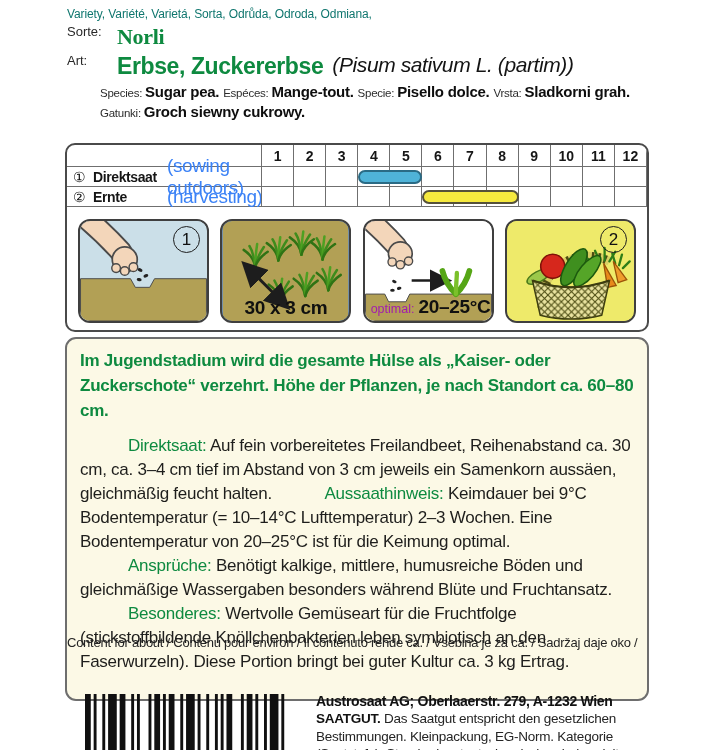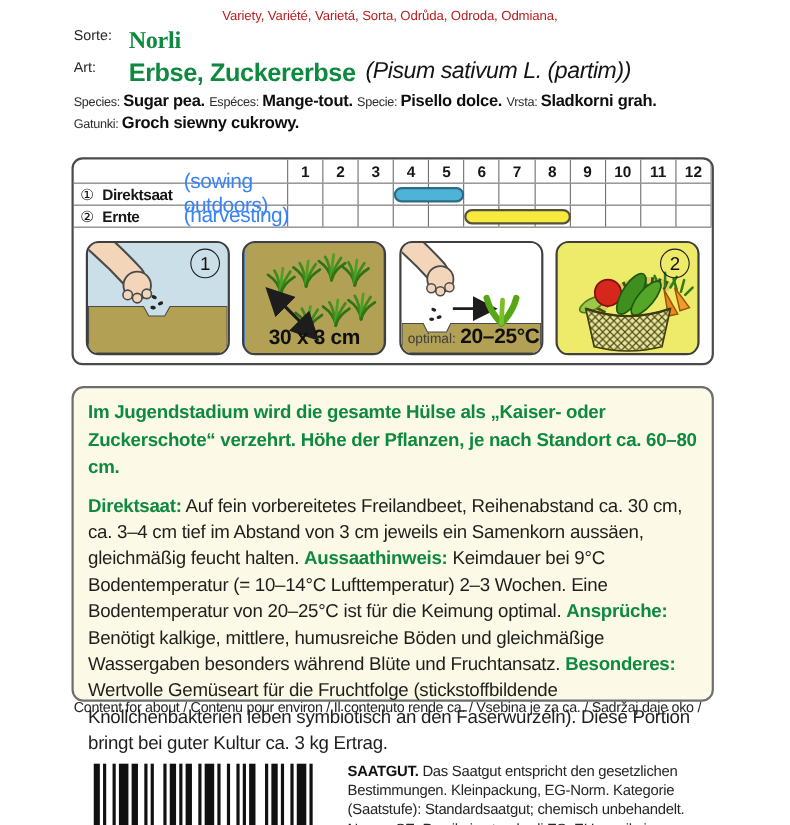--- a/index.html
+++ b/index.html
@@ -2,28 +2,28 @@
 <html style="--green: #0e8a40; --boxbg: #fcf9e6;"><head>
 <meta charset="utf-8">
 <style>
   * { box-sizing: border-box; margin: 0; padding: 0; }
   html,body { width:718px; height:750px; }
   body { font-family:"Liberation Sans", sans-serif; background:#ffffff; color:#161616; }
   .page { position:relative; width:718px; height:750px; overflow:hidden; background:#fff; }
 
   
   .header { position:absolute; left:67px; top:7px; width:575px; }
-  .variety-line { font-size:12px; color:#b91c1c; letter-spacing:-0.1px;text-align:center; }
+  .variety-line { font-size:12px; color:#0f766e; letter-spacing:-0.1px; }
   .name-row { display:flex; align-items:flex-start; margin-top:3px; }
   .small-label { font-size:13px; color:#282828; width:50px; flex:0 0 50px; }
   .sorte-value { font-size:22px; font-weight:bold; color:var(--green); letter-spacing:-0.3px;font-family:Liberation Serif, serif; }
   .art-value { font-size:23px; font-weight:bold; color:var(--green); letter-spacing:-0.4px; }
   .art-latin { font-size:21px; font-style:italic; color:#141414; margin-left:9px; letter-spacing:-0.4px; }
   .species-lines { margin-top:3px; }
-  .spec-line { font-size:15px; line-height:18.5px; letter-spacing:-0.25px; }
+  .spec-line { font-size:15px; line-height:18.5px; letter-spacing:-0.25px;margin-left:33px; }
   .spec-label { font-size:11.5px; color:#2c2c2c; }
   .spec-value { font-weight:bold; color:#0e0e0e; }
 
   
   .calendar { position:absolute; left:65px; top:143px; width:584px; height:189px;
               border:2px solid #4a4a4a; border-radius:10px; background:#fff; overflow:hidden; }
   .cal-row { display:flex; border-bottom:1px solid #6f6f6f; height:20px; }
   .cal-row.header-row { height:22px; }
   .cal-label { width:194px; flex:0 0 194px; display:flex; align-items:center; padding-left:6px; }
   .num-circle { font-size:14px; width:20px; flex:0 0 20px; color:#111; }
@@ -40,30 +40,30 @@
   .tile { width:131px; height:104px; border:2.5px solid #3f3f3f; border-radius:12px;
           position:relative; overflow:hidden; background:#fff; }
   .tile svg.art { position:absolute; inset:0; width:100%; height:100%; }
   .tile-badge { position:absolute; top:5px; right:7px; width:27px; height:27px;
                 border:1.8px solid #1e1e1e; border-radius:50%; display:flex; align-items:center;
                 justify-content:center; font-size:17px; color:#111; z-index:2; }
   .tile2-caption { position:absolute; bottom:2px; left:0; right:0; text-align:center;
                    font-weight:bold; font-size:19px; color:#101010; z-index:2; letter-spacing:-0.3px; }
   .tile3-caption { position:absolute; bottom:3px; left:6px; z-index:2; display:flex;
                    align-items:baseline; gap:4px; }
-  .optimal-label { font-size:12.5px; color:#404040; }
+  .optimal-label { font-size:12.5px; color:#a21caf; }
   .optimal-value { font-size:19px; font-weight:bold; color:#101010; letter-spacing:-0.3px; }
 
   
-  .info-box { position:absolute; left:65px; top:351px; width:584px; height:287px;
+  .info-box { position:absolute; left:65px; top:337px; width:584px; height:364px;
               border:2px solid #6e6e6e; border-radius:11px; background:var(--boxbg);
               padding:9px 13px; }
   .intro-text { color:var(--green); font-weight:bold; font-size:17px; line-height:25px; letter-spacing:-0.25px; }
   .care-text { margin-top:11px; font-size:17px; line-height:24px; letter-spacing:-0.25px; color:#1e1e1c; }
-  .kw { color:var(--green); font-weight:bold; }
+  .kw { color:var(--green); font-weight:normal;margin-left:48px; }
 
   
   .content-note { position:absolute; left:67px; top:633px; width:592px; font-size:13px;
                   line-height:19px; color:#242424; letter-spacing:-0.25px; }
 
   
   .footer { position:absolute; left:0; top:690px; width:718px; height:60px; }
   .barcode { position:absolute; left:85px; top:4px; width:205px; height:64px; }
   .barcode rect { fill:#101010; }
   .legal { position:absolute; left:316px; top:2px; width:328px; }
@@ -285,17 +285,18 @@
         <rect x="135.70" y="0" width="2.89" height="64"></rect>
         <rect x="141.48" y="0" width="5.77" height="64"></rect>
         <rect x="155.92" y="0" width="2.89" height="64"></rect>
         <rect x="161.69" y="0" width="5.77" height="64"></rect>
         <rect x="170.35" y="0" width="2.89" height="64"></rect>
         <rect x="179.01" y="0" width="2.89" height="64"></rect>
         <rect x="184.79" y="0" width="8.66" height="64"></rect>
         <rect x="196.34" y="0" width="2.89" height="64"></rect>
       </svg>
     <div class="legal">
+      <div class="company-line">Austrosaat AG; Oberlaaerstr. 279, A-1232 Wien</div>
       <div class="legal-text"><span class="bold">SAATGUT.</span><span> Das Saatgut entspricht den gesetzlichen Bestimmungen. Kleinpackung, EG-Norm. Kategorie (Saatstufe): Standardsaatgut; chemisch unbehandelt. Norma CE. Pravila in standardi ES. EU pravila i standardi</span></div>
     </div>
   </div>
 
 </div>
 
 </body></html>

